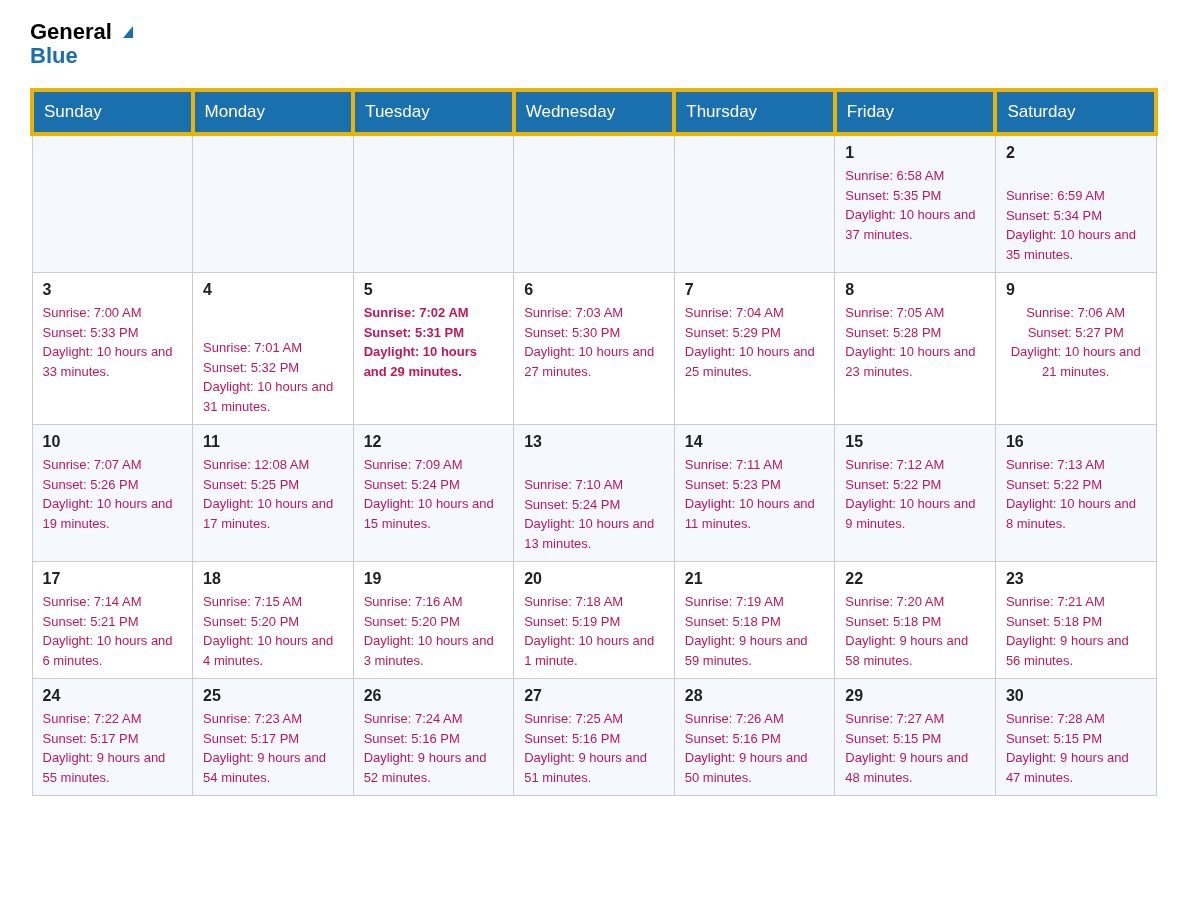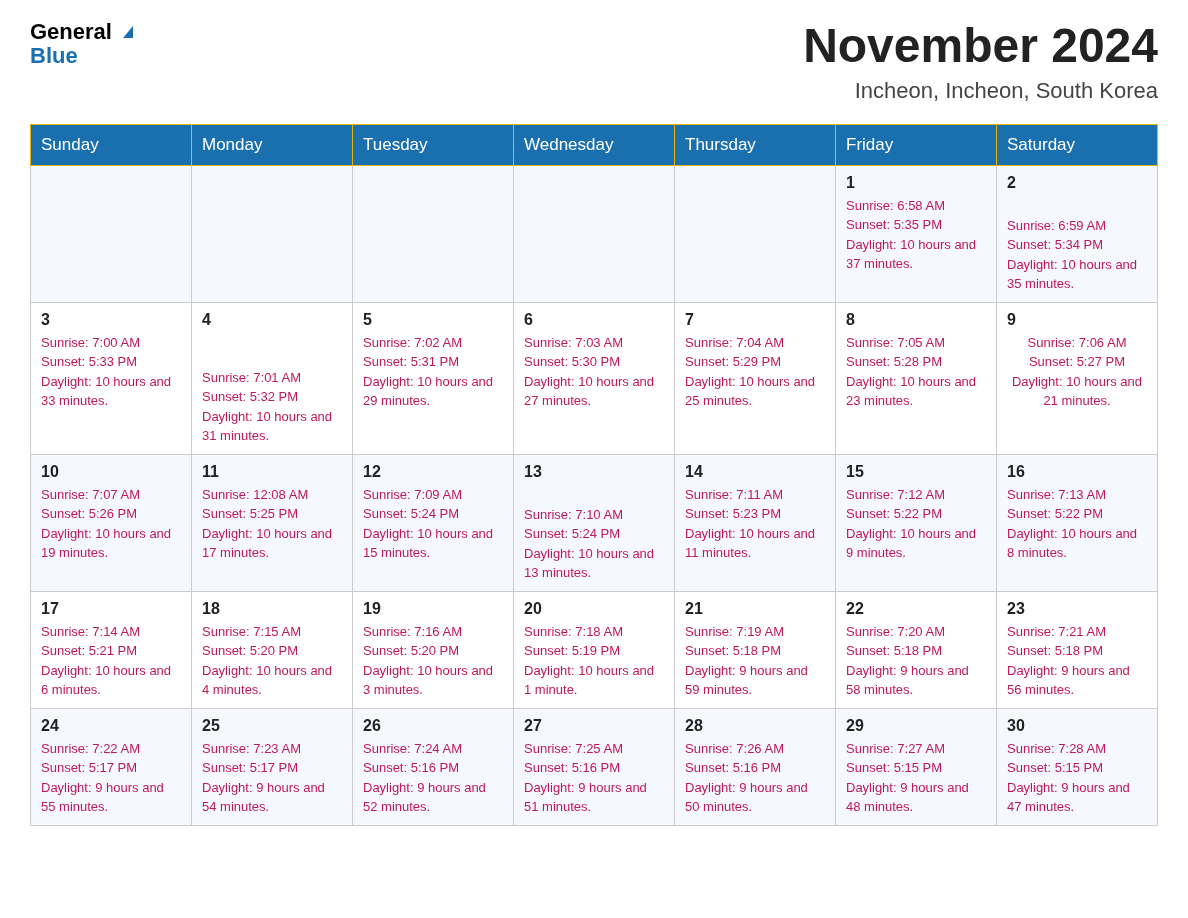--- a/index.html
+++ b/index.html
@@ -50,21 +50,21 @@
       border-collapse: collapse;
       table-layout: fixed;
     }
     thead tr th {
       background: #1a6faf;
       color: #fff;
       padding: 10px 10px;
       font-size: 17px;
       font-weight: normal;
       text-align: left;
-      border: 1px solid #eab308;
+      border: 4px solid #eab308;
     }
     tbody tr td {
       vertical-align: top;
       padding: 8px 10px;
       border: 1px solid #ccc;
       font-size: 13.5px;
       color: #222;
       height: 110px;
     }
     tbody tr:nth-child(odd) td {
@@ -94,24 +94,20 @@
 </head>
 <body>
 
 <div class="header">
   <div class="logo">
     <div class="logo-row">
       <span>General</span>
       <span class="logo-triangle"></span>
     </div>
     <span style="color:#1a6faf; font-size:22px; font-weight:bold;">Blue</span>
-  </div>
-  <div class="title-area">
-    <h1>November 2024</h1>
-    <h2>Incheon, Incheon, South Korea</h2>
   </div>
 </div>
 
 <table>
   <thead>
     <tr>
     <th>Sunday</th>
         <th>Monday</th>
         <th>Tuesday</th>
         <th>Wednesday</th>
@@ -148,21 +144,21 @@
 Daylight: 10 hours and 33 minutes.</div>
         </td>
         <td>
           <span class="day-num">4</span>
           <div class="day-info" style="white-space: pre-line; margin-top: 39px;">Sunrise: 7:01 AM
 Sunset: 5:32 PM
 Daylight: 10 hours and 31 minutes.</div>
         </td>
         <td>
           <span class="day-num">5</span>
-          <div class="day-info" style="white-space: pre-line;">Sunrise: 7:02 AM
+          <div class="day-info" style="white-space: pre-line; font-weight: bold;">Sunrise: 7:02 AM
 Sunset: 5:31 PM
 Daylight: 10 hours and 29 minutes.</div>
         </td>
         <td>
           <span class="day-num">6</span>
           <div class="day-info" style="white-space: pre-line;">Sunrise: 7:03 AM
 Sunset: 5:30 PM
 Daylight: 10 hours and 27 minutes.</div>
         </td>
         <td>

